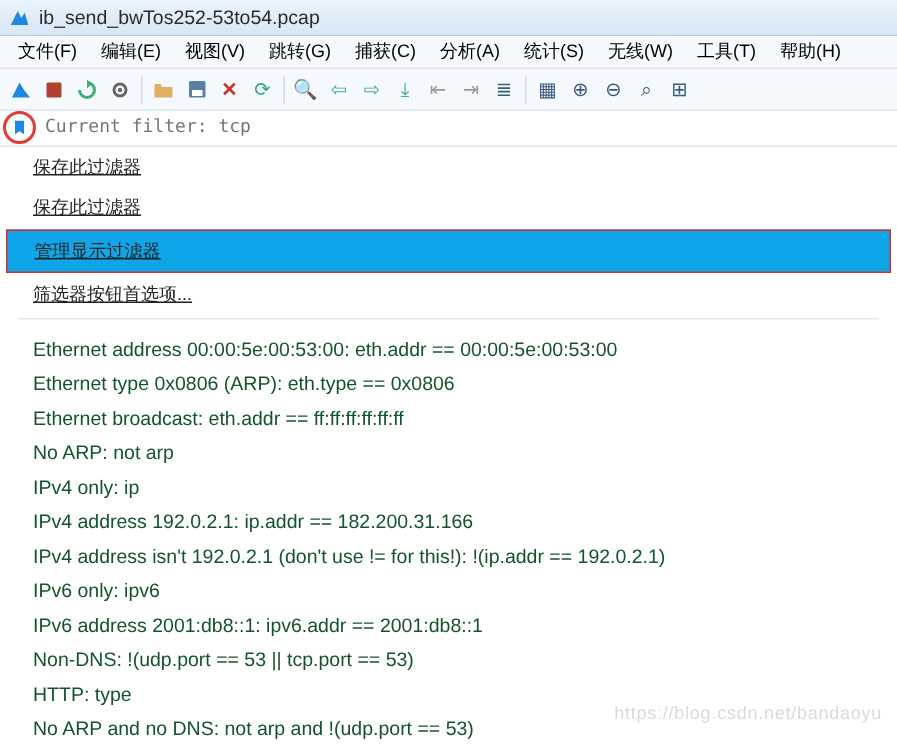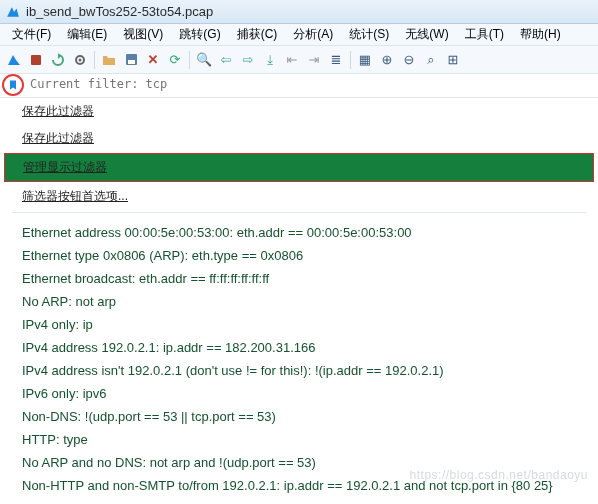--- a/index.html
+++ b/index.html
@@ -16,21 +16,21 @@
   .tbtn { width: 20px; height: 20px; display: flex; align-items: center; justify-content: center; font-size: 13px; color: #3a5b7d; border: 1px solid transparent; }
   .tsep { width: 1px; height: 18px; background: #cdd9e4; margin: 0 2px; }
 
   .filterbar { height: 24px; display: flex; align-items: flex-start; border-bottom: 1px solid #dbe6ef; background: #fff; }
   .bookmark { width: 22px; height: 22px; display: flex; align-items: center; justify-content: center; border: 2px solid #e53935; border-radius: 50%; margin: 0 2px; }
   .bookmark svg { width: 12px; height: 12px; }
   .filter-input { flex: 1; height: 20px; border: none; outline: none; font-family: monospace; font-size: 12px; padding: 0 4px; color: #555; background: transparent; }
 
   .dropdown { position: relative; width: 590px; margin-left: 4px; }
   .dd-item { padding: 5px 18px; font-size: 12px; color: #222; border-bottom: 0; cursor: default; text-decoration: underline; }
-  .dd-item.highlight { background: #15803d; border: 1px solid #d32f2f; margin: 1px 0; }
+  .dd-item.highlight { background: #0ea5e9; border: 1px solid #d32f2f; margin: 1px 0; }
   .dd-sep { height: 1px; background: #e3e8ed; margin: 2px 8px; }
 
   .list { padding: 6px 0 0 12px; }
   .list .row { padding: 4px 6px; font-size: 13px; color: #14532d; white-space: nowrap; overflow: hidden; font-family: "Segoe UI", Tahoma, sans-serif; }
 
   .watermark { position: absolute; right: 10px; bottom: 22px; font-size: 12px; color: #d7dbde; letter-spacing: .5px; pointer-events: none; }
 </style>
 </head>
 <body>
 
@@ -153,20 +153,21 @@
 
   <div class="list">
     <div class="row">Ethernet address 00:00:5e:00:53:00: eth.addr == 00:00:5e:00:53:00</div>
     <div class="row">Ethernet type 0x0806 (ARP): eth.type == 0x0806</div>
     <div class="row">Ethernet broadcast: eth.addr == ff:ff:ff:ff:ff:ff</div>
     <div class="row">No ARP: not arp</div>
     <div class="row">IPv4 only: ip</div>
     <div class="row">IPv4 address 192.0.2.1: ip.addr == 182.200.31.166</div>
     <div class="row">IPv4 address isn't 192.0.2.1 (don't use != for this!): !(ip.addr == 192.0.2.1)</div>
     <div class="row">IPv6 only: ipv6</div>
+    <div class="row">IPv6 address 2001:db8::1: ipv6.addr == 2001:db8::1</div>
     <div class="row">Non-DNS: !(udp.port == 53 || tcp.port == 53)</div>
     <div class="row">HTTP: type</div>
     <div class="row">No ARP and no DNS: not arp and !(udp.port == 53)</div>
     <div class="row">Non-HTTP and non-SMTP to/from 192.0.2.1: ip.addr == 192.0.2.1 and not tcp.port in {80 25}</div>
 
   </div>
 </div>
 
 <div class="watermark">https://blog.csdn.net/bandaoyu</div>
 

